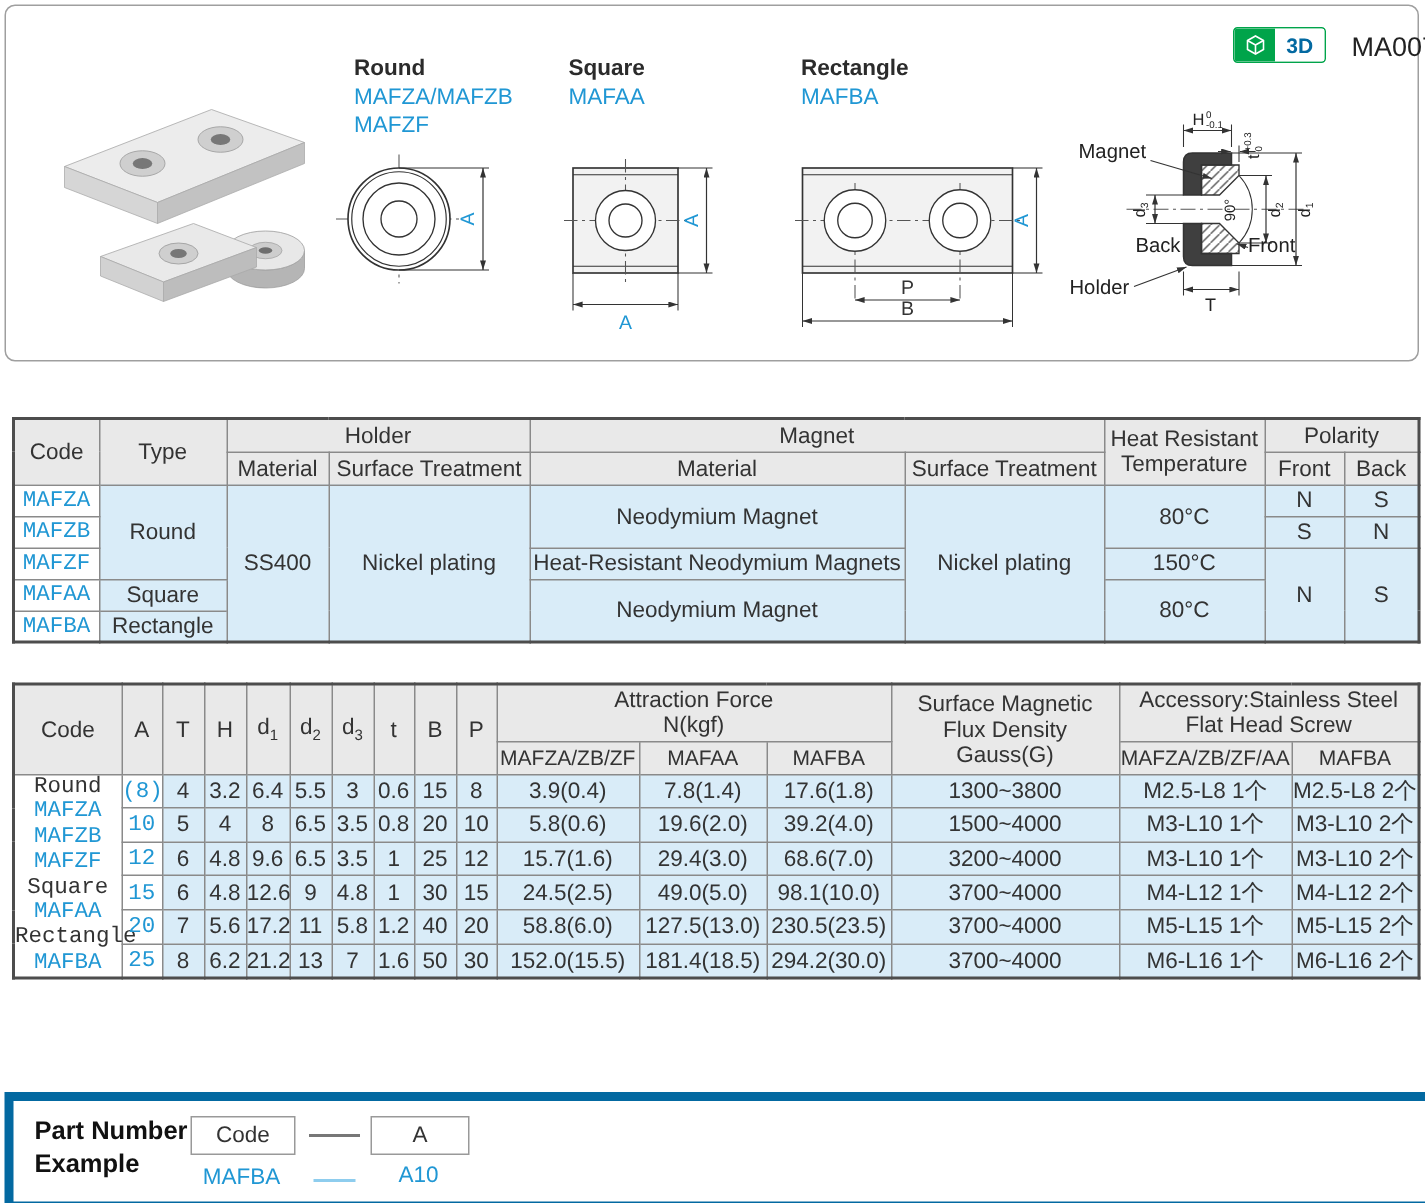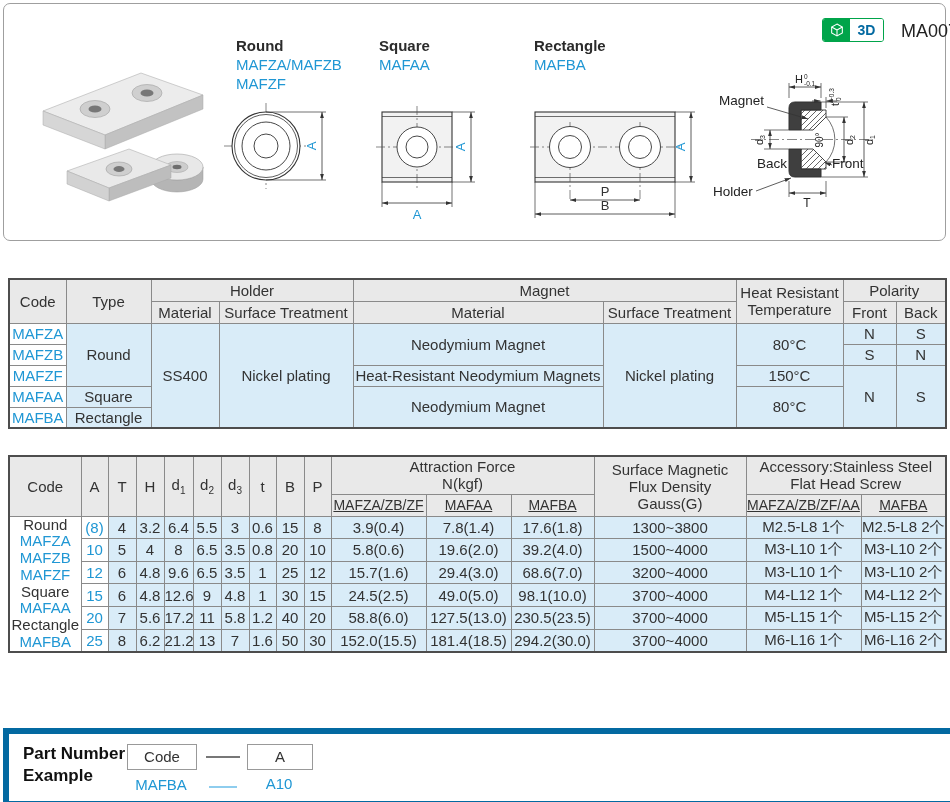--- a/index.html
+++ b/index.html
@@ -24,23 +24,23 @@
   .t1{position:absolute;left:8px;top:278px;width:937px;border:2px solid #4d4d4d;}
   .t2{position:absolute;left:8px;top:455px;width:937px;border:2px solid #4d4d4d;}
   .t1 th,.t1 td,.t2 th,.t2 td{border:1px solid #8a8a8a;text-align:center;vertical-align:middle;padding:0;font-weight:normal;font-size:15px;color:#333;}
   .t1 th,.t2 th{background:#e9e9e9;}
   .t1 td,.t2 td{background:#d9ecf8;}
   .t1 .hr{height:22px;}
   .t1 tr{height:21px;}
   .t2 .h1{height:38px;}
   .t2 .hr2{height:22px;}
   .t2 tr{height:22px;}
-  td.w{background:#fff !important;}
+  td.w{background:#fff !important;font-family:Liberation Mono, monospace;}
   .blue{color:#2097d4 !important;}
-  .t2 .sub{font-size:14px;text-decoration:underline;}
+  .t2 .sub{font-size:14px;}
   .codecell{font-size:14px;line-height:16.8px;padding:1px 0;}
   .codecell .cl{color:#333;}
   .codecell .cc{color:#2097d4;}
   sub{font-size:10px;}
 
   
   .watermark{position:absolute;left:326px;top:352px;font-size:70px;font-weight:800;letter-spacing:5px;color:rgba(150,180,205,0.32);pointer-events:none;font-family:"DejaVu Sans",sans-serif;}
 
   
   .notes{position:absolute;left:8px;top:661px;}

